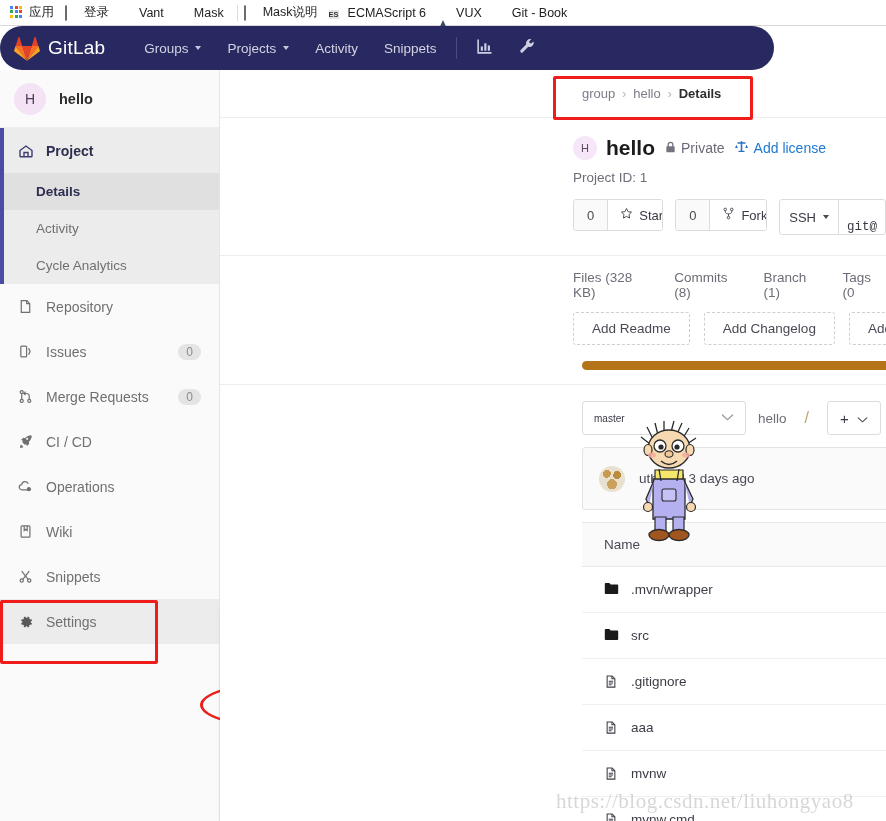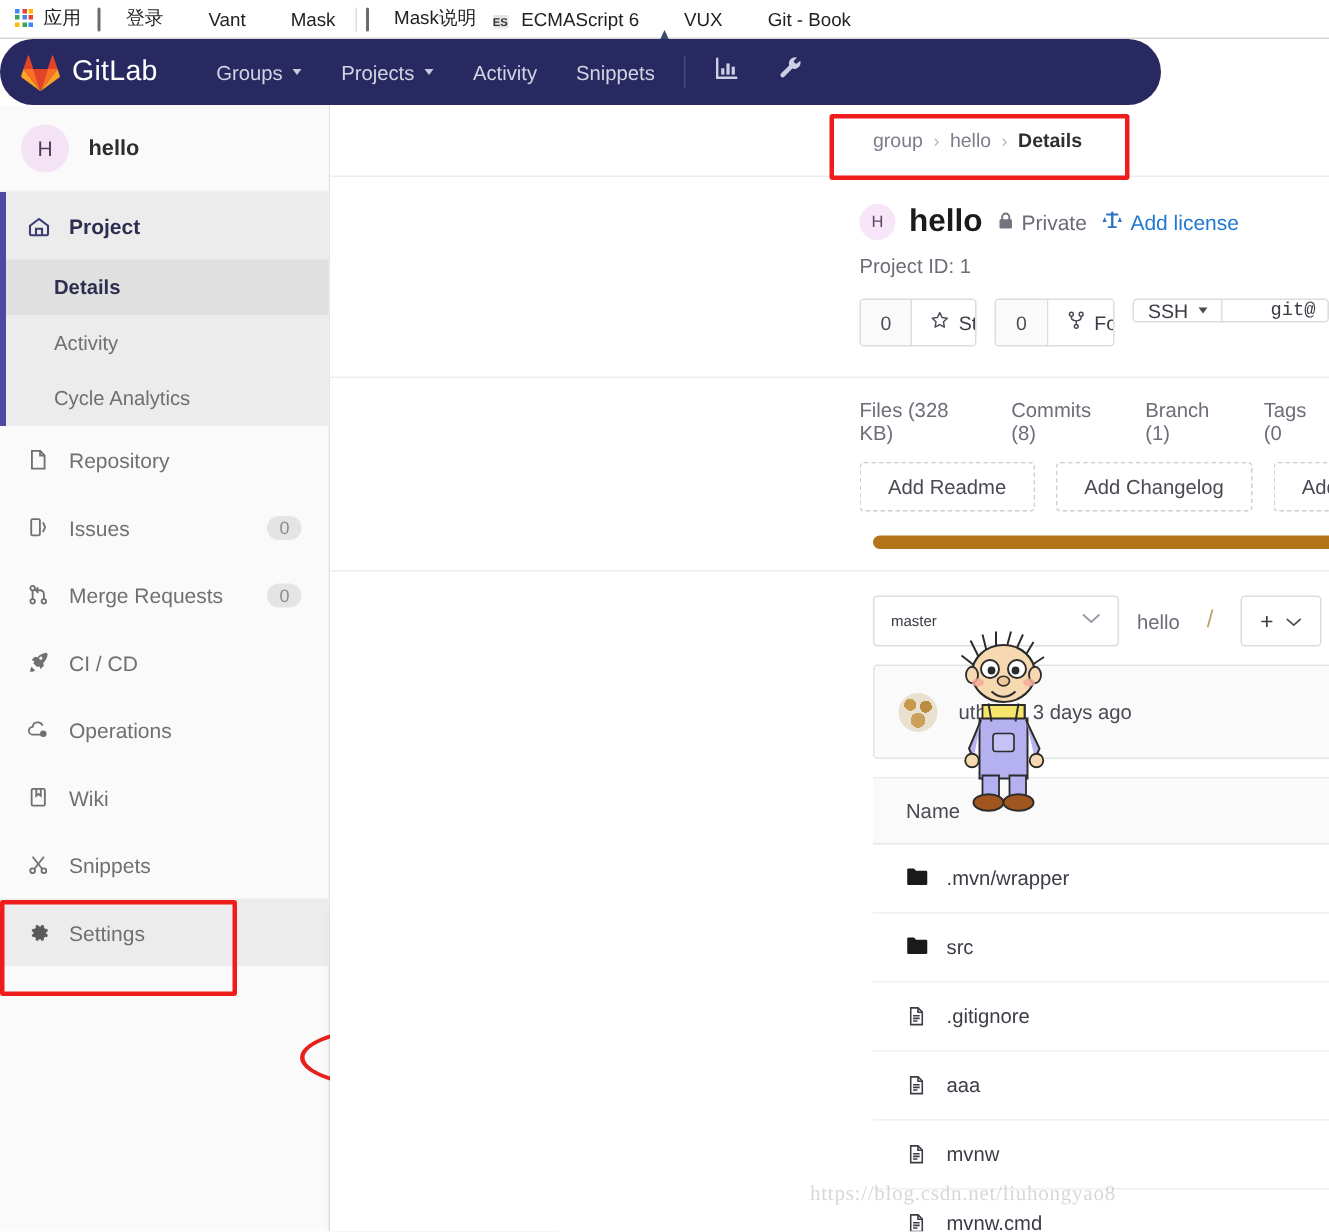--- a/index.html
+++ b/index.html
@@ -141,22 +141,22 @@
   .licence-link { display:flex; align-items:center; gap:5px; font-size:14px; color:#1f78d1; }
   #project-id { padding: 10px 0 0 353px; font-size: 13.5px; color: #6d6d78; }
 
   #action-row { display:flex; gap:12px; padding: 14px 0 0 353px; }
   .btn-group { display:flex; height:32px; border:1px solid #dcdcdc; border-radius:3px;
                overflow:hidden; background:#fff;}
   .btn-count { padding: 0 13px; display:flex; align-items:center; font-size:13px;
                color:#4a4a55; background:#fafafa; border-right:1px solid #dcdcdc;}
   .btn-main { padding: 0 12px; display:flex; align-items:center; gap:6px;
               font-size:13px; color:#3a3a45; background:#fff;}
-  .clone-group { display:flex; height:16px; border:1px solid #dcdcdc; border-radius:3px;
-                 background:#fff; align-items:center;gap:24px; }
+  .clone-group { display:flex; height:36px; border:1px solid #dcdcdc; border-radius:3px;
+                 background:#fff; align-items:flex-end; }
   .clone-proto { padding: 0 9px; font-size:13px; color:#3a3a45; display:flex;
                  align-items:center; gap:5px; border-right:1px solid #dcdcdc; height:100%;}
   .clone-url { padding: 0 8px; font-family:"Liberation Mono","DejaVu Sans Mono",monospace;
                font-size:12.5px; color:#3a3a45; white-space:nowrap; }
 
   #stats-row { display:flex; gap:17px; padding: 22px 0 0 353px; font-size:13.5px;
                color: #6d6d78; border-top: 1px solid #ededed; margin-top: 20px;
                padding-top: 14px; }
   #addfiles-row { display:flex; gap:14px; padding: 12px 0 0 353px; }
   .dashed-btn { height: 33px; border: 1px dashed #cfcfcf; border-radius: 3px;
@@ -189,21 +189,21 @@
 
   #file-table { margin-left: 362px; width: 524px; border-top: 1px solid #e8e8e8; margin-top: 12px; }
   #file-head { height: 44px; display:flex; align-items:center; padding-left: 22px;
                font-size: 13.5px; color:#4a4a55; background:#fafafa;
                border-bottom: 1px solid #e8e8e8; }
   .file-row { height: 46px; display:flex; align-items:center; gap:12px; padding-left: 22px;
               border-bottom: 1px solid #f0f0f0; font-size: 13.5px; color:#3c3c46; }
   .f-ico { width:15px; height:15px; flex:0 0 15px; }
 
   
-  #watermark { position:absolute; left: 540px; top: 789px; font-size: 14px;
+  #watermark { position:absolute; left: 556px; top: 789px; font-size: 21px;
                color: rgba(150,150,150,.38);
                font-family: "Liberation Serif","DejaVu Serif", serif; letter-spacing:.5px;
                white-space: nowrap; pointer-events:none; }
 
   
   #mascot { position:absolute; left: 633px; top: 417px; width: 80px; height: 130px;
             pointer-events:none; }
 </style>
 </head>
 <body>

